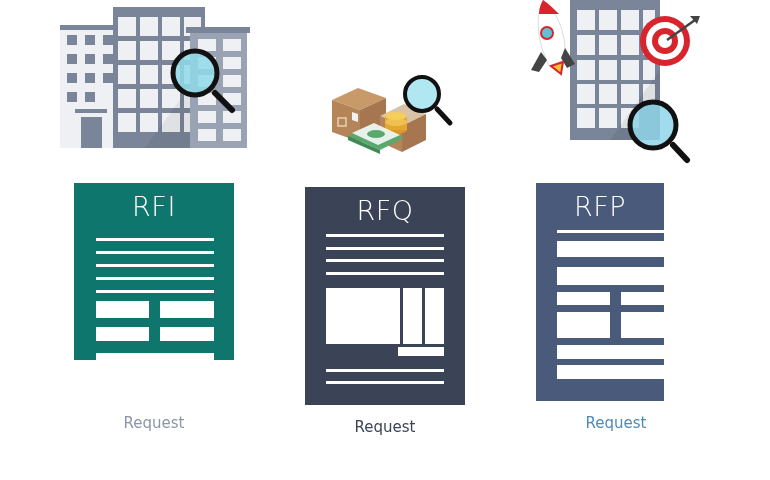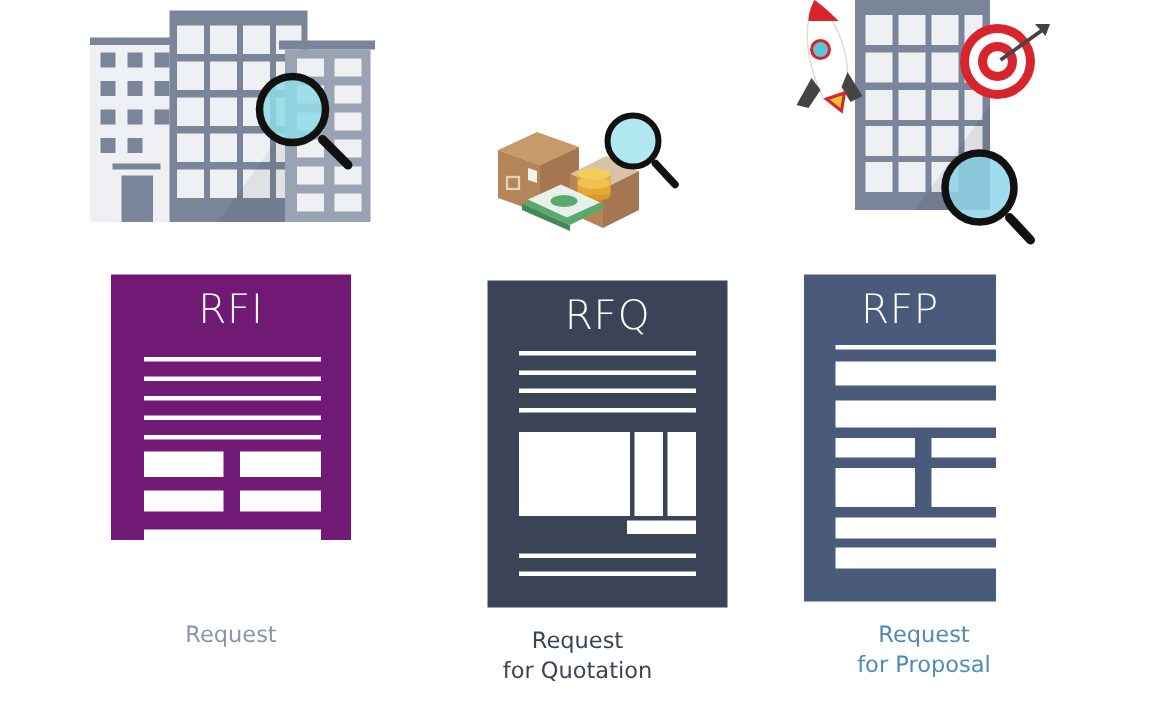--- a/index.html
+++ b/index.html
@@ -159,63 +159,61 @@
     <circle cx="140" cy="41" r="7" fill="#ffffff"></circle>
     <line x1="142" y1="40" x2="170" y2="20" stroke="#444" stroke-width="2.5"></line>
     <polygon points="165,16 175,16 172,24" fill="#444"></polygon>
   </g>
   <g>
     <line x1="148" y1="145" x2="162" y2="160" stroke="#111" stroke-width="6" stroke-linecap="round"></line>
     <circle cx="128" cy="125" r="23" fill="#8fd6ea" fill-opacity="0.85" stroke="#111" stroke-width="5"></circle>
   </g>
 </svg>
 
-<div class="doc" style="left:74px;top:183px;width:160px;height:177px;background:#701a75;">
+<div class="doc" style="left:74px;top:183px;width:160px;height:177px;background:#0f766e;">
   <div class="title" style="top:8px;">RFI</div>
   <div class="bar" style="left:22px;top:55px;width:118px;height:3px;"></div>
   <div class="bar" style="left:22px;top:68px;width:118px;height:3px;"></div>
   <div class="bar" style="left:22px;top:81px;width:118px;height:3px;"></div>
   <div class="bar" style="left:22px;top:94px;width:118px;height:3px;"></div>
   <div class="bar" style="left:22px;top:107px;width:118px;height:3px;"></div>
   <div class="bar" style="left:22px;top:118px;width:53px;height:17px;"></div>
   <div class="bar" style="left:86px;top:118px;width:54px;height:17px;"></div>
   <div class="bar" style="left:22px;top:144px;width:53px;height:14px;"></div>
   <div class="bar" style="left:86px;top:144px;width:54px;height:14px;"></div>
   <div class="bar" style="left:22px;top:170px;width:118px;height:26px;"></div>
 </div>
 <div class="caption" style="left:64px;top:413px;width:180px;color:#8b95a8;">
   <div>Request</div>
 </div>
 
-<div class="doc" style="left:305px;top:187px;width:160px;height:218px;background:#3b4456;margin-left:20px;">
+<div class="doc" style="left:305px;top:187px;width:160px;height:218px;background:#3b4456;">
   <div class="title" style="top:8px;">RFQ</div>
   <div class="bar" style="left:21px;top:47px;width:118px;height:3px;"></div>
   <div class="bar" style="left:21px;top:60px;width:118px;height:3px;"></div>
   <div class="bar" style="left:21px;top:72px;width:118px;height:3px;"></div>
   <div class="bar" style="left:21px;top:85px;width:118px;height:3px;"></div>
   <div class="bar" style="left:21px;top:101px;width:74px;height:56px;"></div>
   <div class="bar" style="left:98px;top:101px;width:19px;height:56px;"></div>
   <div class="bar" style="left:120px;top:101px;width:19px;height:56px;"></div>
   <div class="bar" style="left:93px;top:160px;width:46px;height:9px;"></div>
   <div class="bar" style="left:21px;top:182px;width:118px;height:3px;"></div>
   <div class="bar" style="left:21px;top:194px;width:118px;height:3px;"></div>
 </div>
 <div class="caption" style="left:295px;top:417px;width:180px;color:#3b4456;">
   <div>Request</div>
-  <div>for Quotation</div>
 </div>
 
 <div class="doc" style="left:536px;top:183px;width:128px;height:218px;background:#4a5a7a;">
   <div class="title" style="top:8px;">RFP</div>
   <div class="bar" style="left:21px;top:47px;width:118px;height:3px;"></div>
   <div class="bar" style="left:21px;top:58px;width:118px;height:16px;"></div>
   <div class="bar" style="left:21px;top:84px;width:118px;height:18px;"></div>
   <div class="bar" style="left:21px;top:109px;width:53px;height:13px;"></div>
   <div class="bar" style="left:85px;top:109px;width:54px;height:13px;"></div>
   <div class="bar" style="left:21px;top:129px;width:53px;height:26px;"></div>
   <div class="bar" style="left:85px;top:129px;width:54px;height:26px;"></div>
   <div class="bar" style="left:21px;top:162px;width:118px;height:14px;"></div>
   <div class="bar" style="left:21px;top:182px;width:118px;height:14px;"></div>
 </div>
 <div class="caption" style="left:526px;top:413px;width:180px;color:#4e8ab8;">
   <div>Request</div>
-  <div>for Proposal</div>
 </div>
 
 </body></html>

